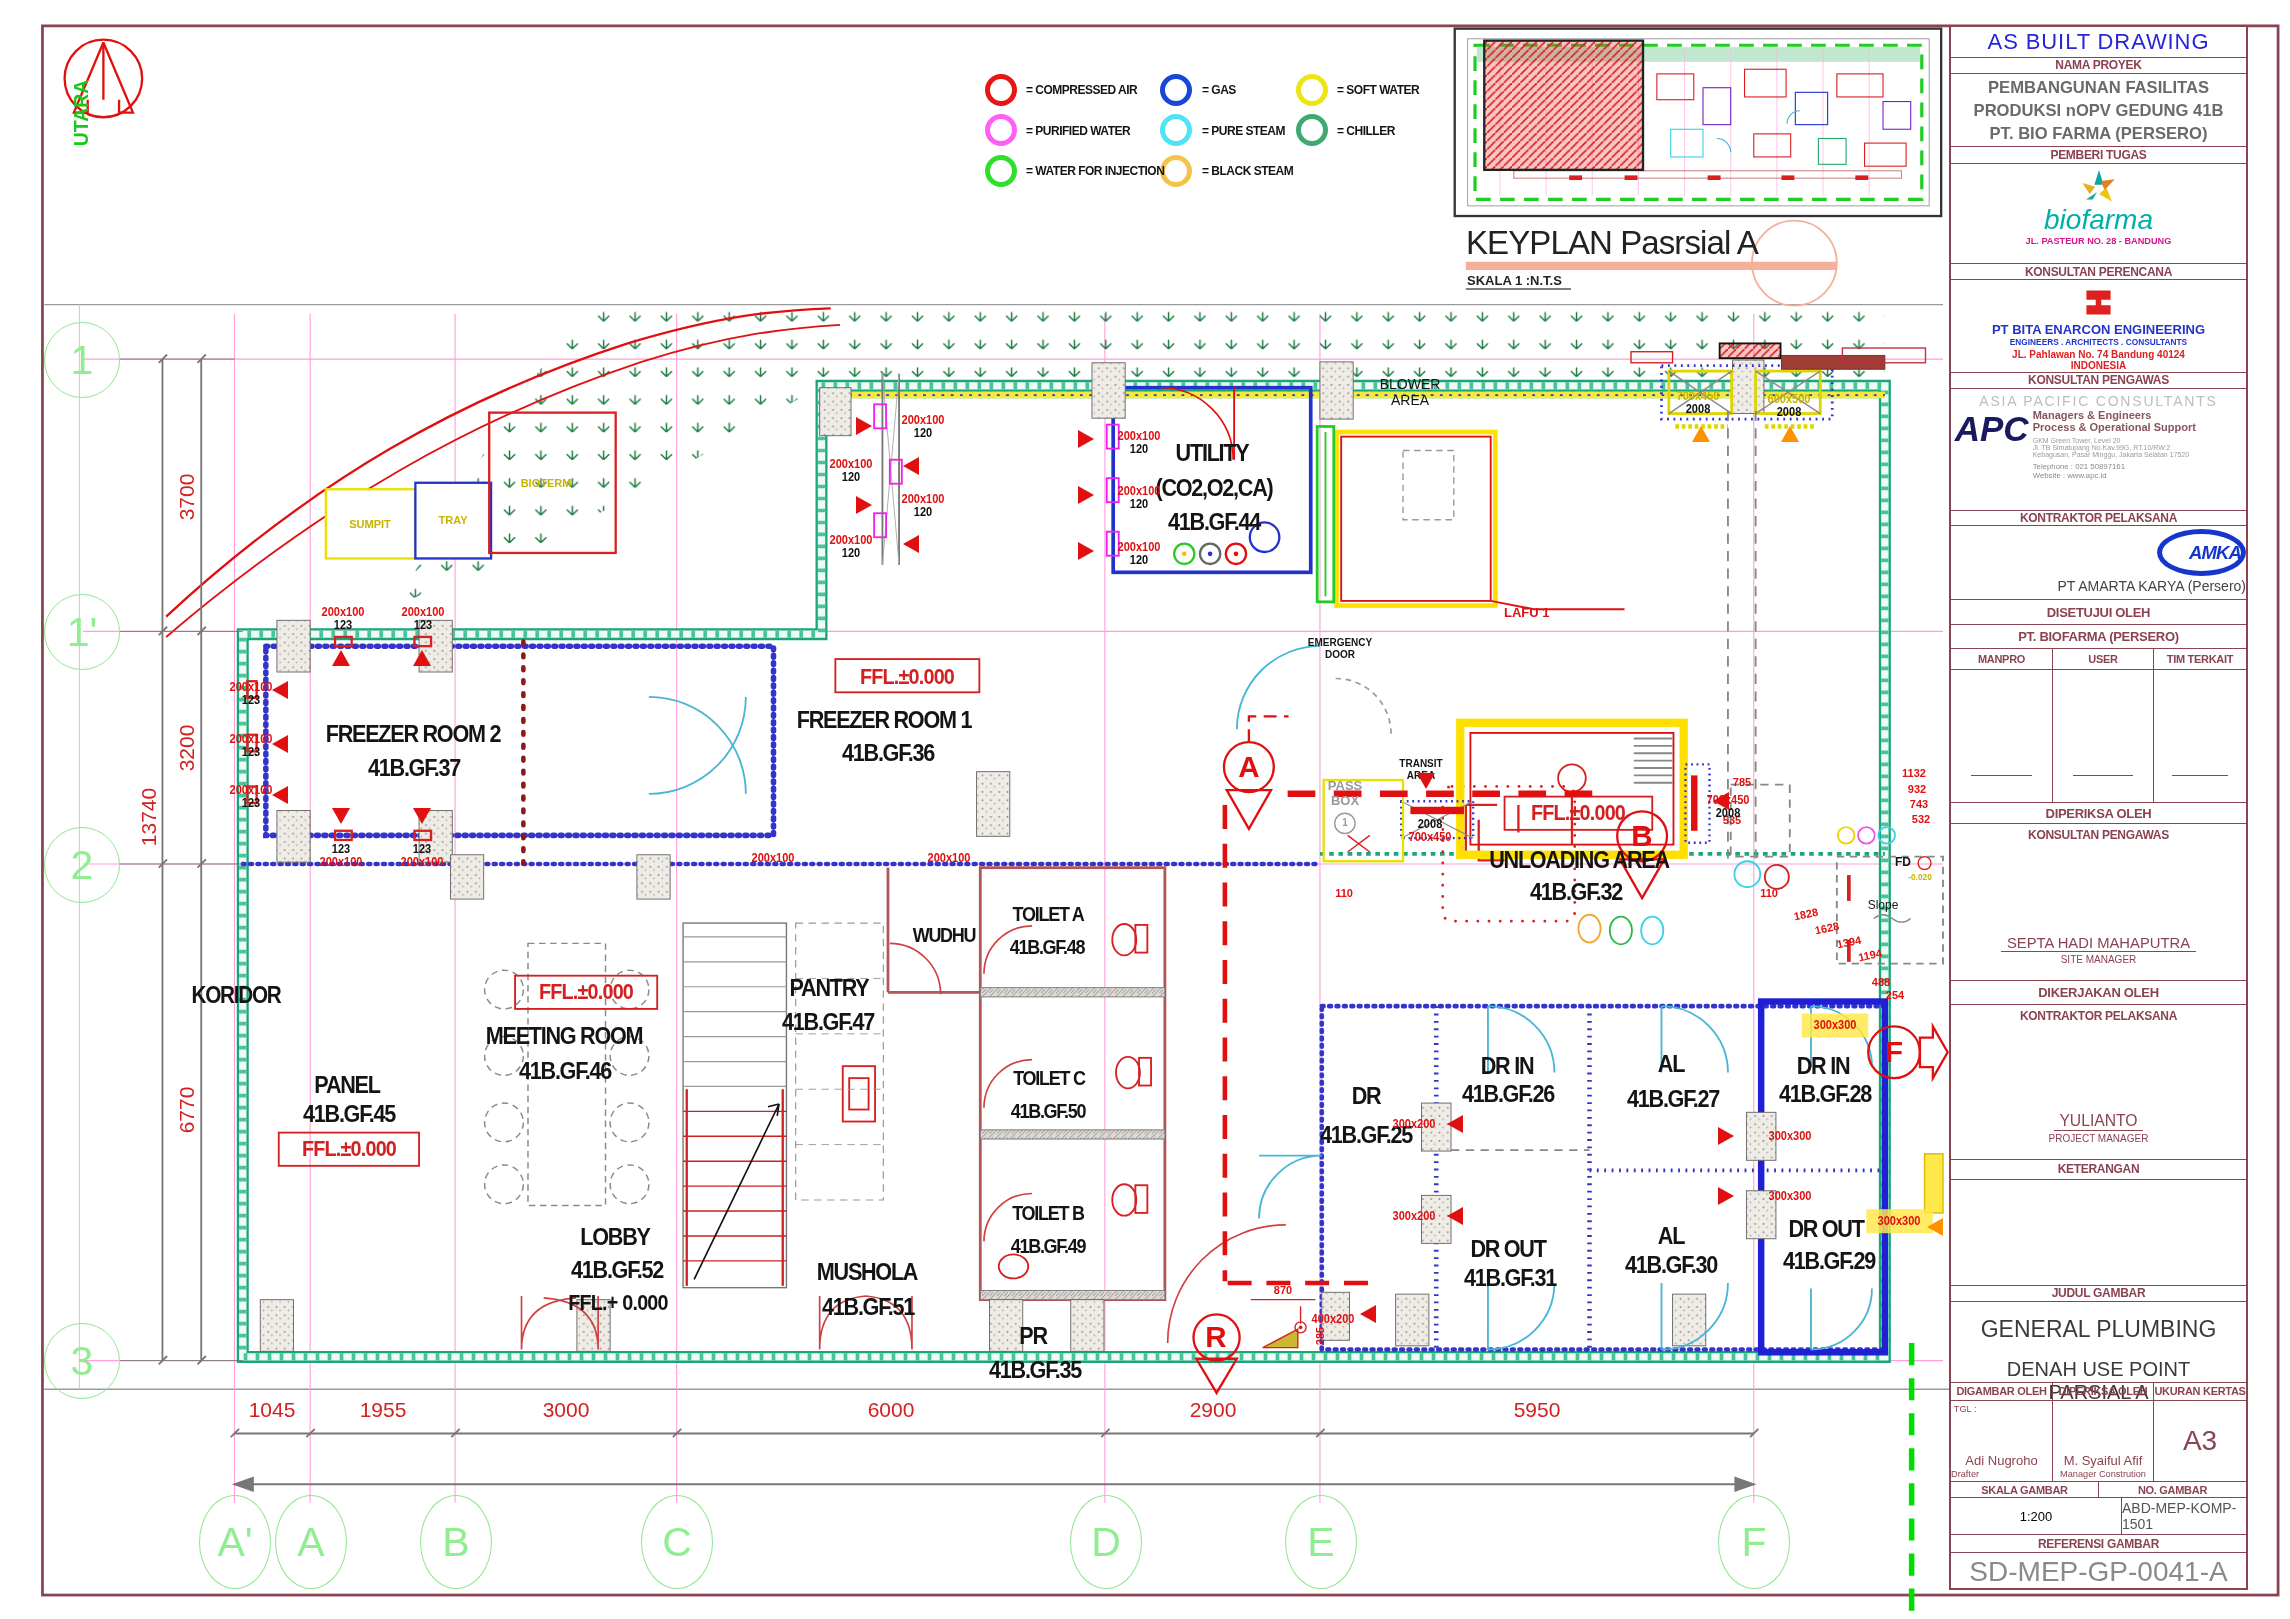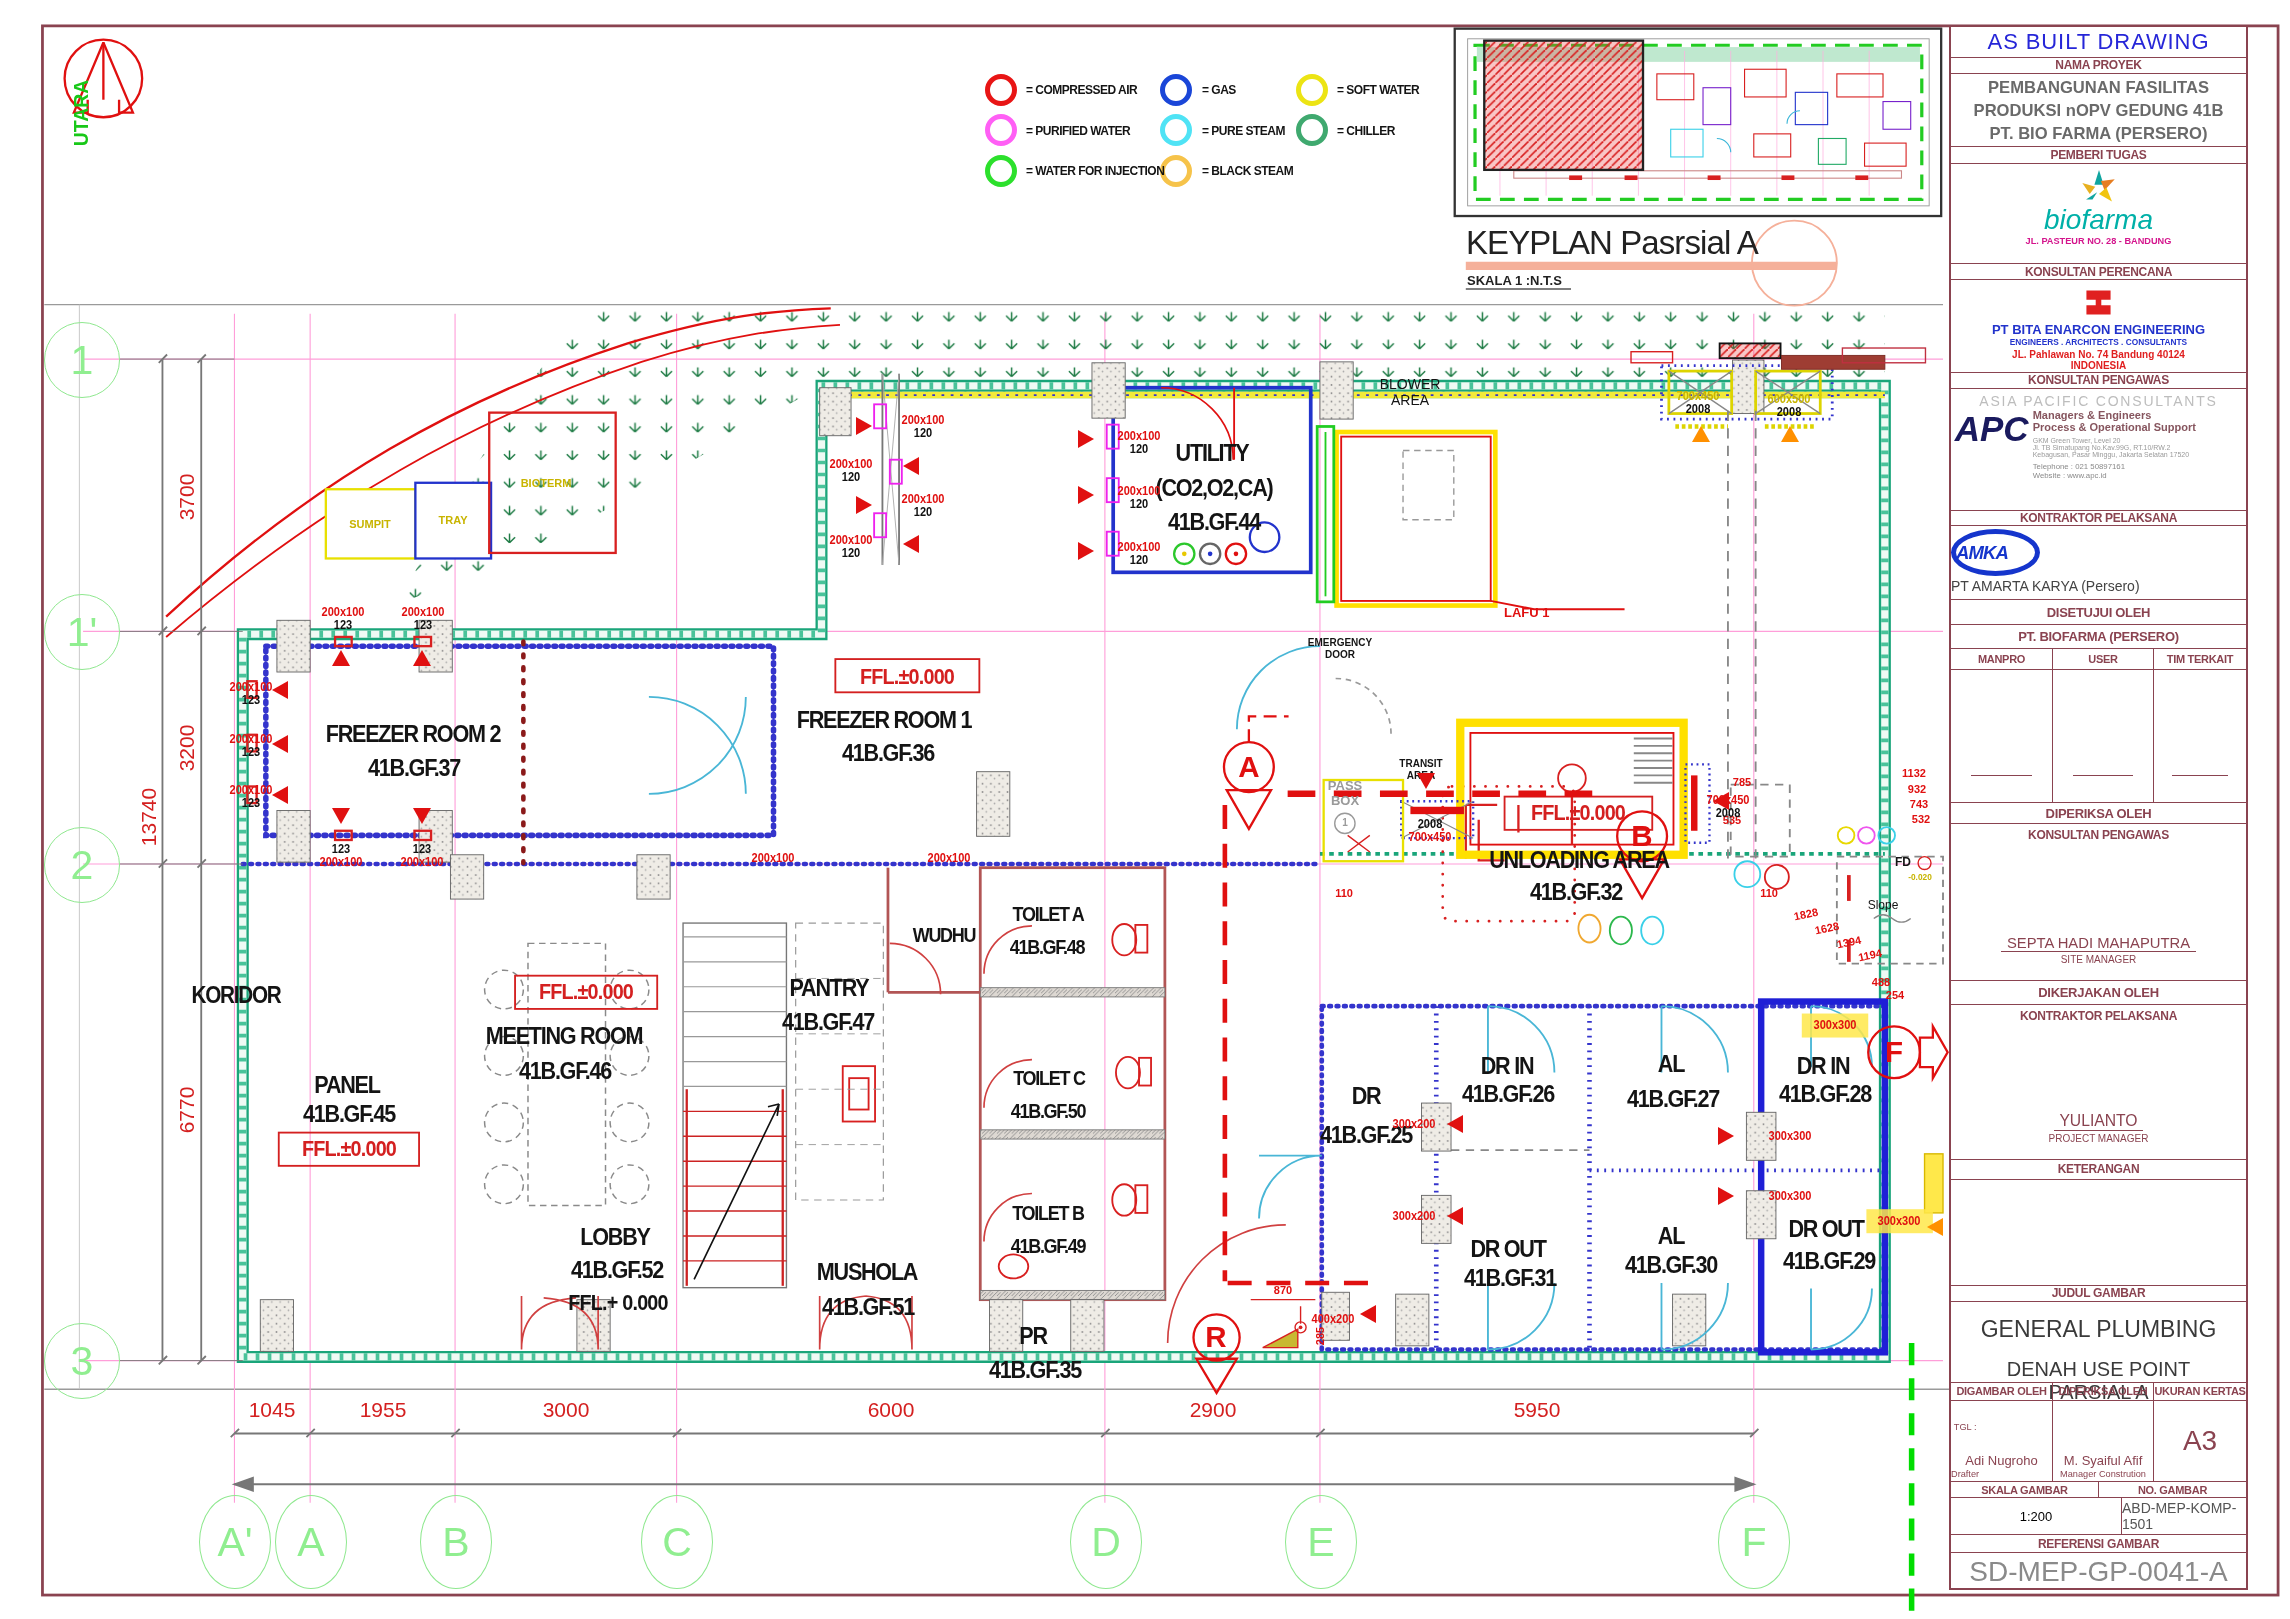--- a/index.html
+++ b/index.html
@@ -30,21 +30,21 @@
   .ar-u.or{border-bottom-color:#ff9000;}
   .ar-l.or{border-right-color:#ff9000;}
   
   .tb{position:absolute;left:1949px;top:25px;width:299px;height:1565px;border:2.8px solid #8a4350;box-sizing:border-box;display:flex;flex-direction:column;background:#fff;}
   .tbr{border-bottom:1.8px solid #8a4350;box-sizing:border-box;position:relative;flex:none;}
   .tbh{display:flex;align-items:center;justify-content:center;font-weight:bold;color:#8a4350;font-size:12px;letter-spacing:-0.3px;}
   .tcols{display:flex;}
   .tcols>div{flex:none;border-right:1.8px solid #8a4350;box-sizing:border-box;}
   .tcols>div:last-child{border-right:none;}
   .sig{border-bottom:1.8px solid #8a4350;width:60%;margin:0 auto;}
-  .mar{color:#8a4350;margin-top:18px;}
+  .mar{color:#8a4350;}
 </style>
 </head>
 <body>
 
 <div class="sheet">
 
   <svg class="abs" style="left:0;top:0" width="2291" height="1620" viewBox="0 0 2482 1755">
     <defs>
       <pattern id="plant" width="34" height="30" patternUnits="userSpaceOnUse">
         <path d="M8,8 v10 M2,12 L8,18 M14,12 L8,18" stroke="#1c7a43" stroke-width="1.6" fill="none"></path>
@@ -639,21 +639,21 @@
           <div style="color:#86555e;font-size:11px;font-weight:bold">Process  &amp;  Operational  Support</div>
           <div style="color:#9a9a9a;font-size:7px;margin-top:3.7px">GKM Green Tower, Level 20</div>
           <div style="color:#9a9a9a;font-size:7px">Jl. TB Simatupang No.Kav.99G, RT.10/RW.2</div>
           <div style="color:#9a9a9a;font-size:7px">Kebagusan, Pasar Minggu, Jakarta Selatan 17520</div>
           <div style="color:#8a8a8a;font-size:7.8px;margin-top:3.7px">Telephone : 021 50897161</div>
           <div style="color:#8a8a8a;font-size:7.8px">Website    : www.apc.id</div>
         </div>
       </div>
     </div>
     <div class="tbr tbh" style="height:15.7px">KONTRAKTOR PELAKSANA</div>
-    <div class="tbr" style="height:74px;text-align:left">
+    <div class="tbr" style="height:74px;text-align:right">
       <div style="display:inline-block;border:5.5px solid #1535cc;border-radius:50%;width:79px;height:37px;line-height:37px;color:#1535cc;font-weight:900;font-style:italic;font-size:18.5px;margin-top:2.8px;letter-spacing:-0.9px">AMKA</div>
       <div style="color:#444;font-size:14px;margin-top:2px">PT AMARTA KARYA (Persero)</div>
     </div>
     <div class="tbr tbh" style="height:25px;font-size:13px">DISETUJUI OLEH</div>
     <div class="tbr tbh" style="height:24px;font-size:13px">PT. BIOFARMA (PERSERO)</div>
     <div class="tbr tcols" style="height:21px">
       <div class="tbh" style="width:102px;font-size:11px">MANPRO</div>
       <div class="tbh" style="width:101px;font-size:11px">USER</div>
       <div class="tbh" style="flex:1;font-size:11px">TIM TERKAIT</div>
     </div>

